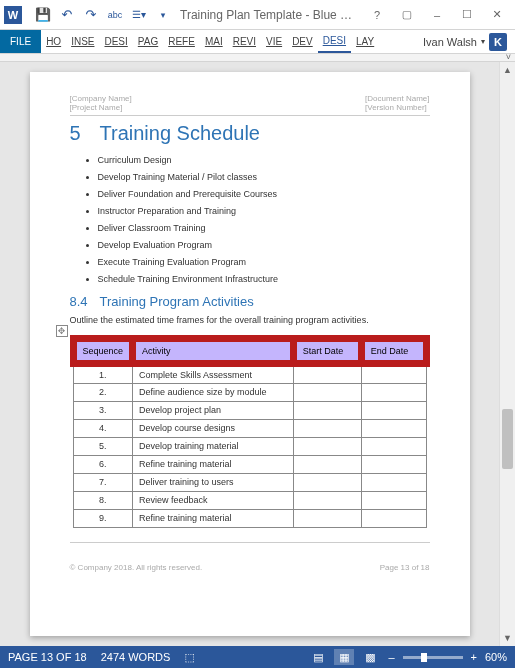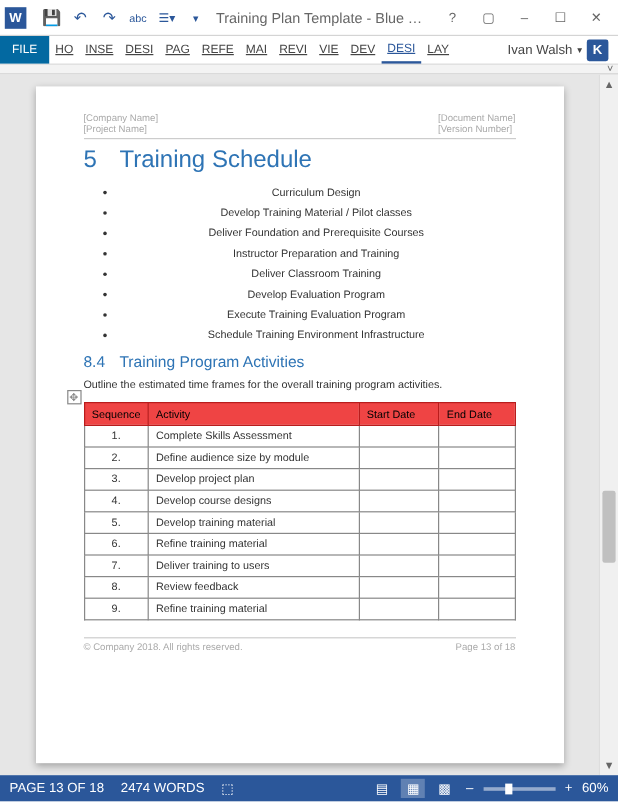--- a/index.html
+++ b/index.html
@@ -19,30 +19,30 @@
 .user-avatar { width: 18px; height: 18px; background: #2b579a; color: #fff; border-radius: 2px; display: flex; align-items: center; justify-content: center; font-weight: bold; font-size: 11px;}
 .ribbon-body { height: 8px; background: #f3f3f3; border-bottom: 1px solid #d4d4d4; position: relative;}
 .collapse-arrow { position: absolute; right: 4px; top: -2px; color: #666; font-size: 9px; cursor: pointer;}
 .doc-area { flex: 1; background: #e6e6e6; display: flex; overflow: hidden; }
 .doc-scroll { flex:1; overflow: hidden; display:flex; justify-content: center; padding: 10px 0;}
 .page { width: 440px; background: #fff; box-shadow: 0 2px 6px rgba(0,0,0,0.3); padding: 22px 40px 18px 40px; font-size: 9px; color: #333; position: relative;}
 .page-header { display: flex; justify-content: space-between; border-bottom: 1px solid #ccc; padding-bottom: 3px; color: #aaa; font-size: 8px;}
 .heading1 { color: #2e74b5; font-size: 20px; font-weight: normal; margin: 6px 0 10px 0; }
 .heading1 .num { display: inline-block; width: 30px;}
 .intro { font-size: 9px; margin-bottom: 8px; line-height: 1.3;}
-.bullets { list-style: disc; padding-left: 28px; text-align: center; }
+.bullets { list-style: disc; padding-left: 28px; }
 .bullets li { margin-bottom: 7px; font-size: 9px;}
 .heading2 { color: #2e74b5; font-size: 13px; font-weight: normal; margin: 10px 0 6px 0; }
 .heading2 .num { display: inline-block; width: 30px;}
 .tbl { width: 100%; border-collapse: collapse; font-size: 9px; position: relative;}
-.tbl th { background: #ef4444; color: #000; font-weight: normal; text-align: left; padding: 4px 6px; border: 1px solid #b91c1c; font-size: 9px;}
+.tbl th { background: #c4b5fd; color: #000; font-weight: normal; text-align: left; padding: 4px 6px; border: 7px solid #b91c1c; font-size: 9px;}
 .tbl td { border: 1px solid #888; padding: 3px 6px; height: 18px;}
 .tbl td.seq { text-align: center; width: 50px;}
 .tbl-handle { position: absolute; left: -14px; top: -10px; width: 12px; height:12px; border:1px solid #888; background:#fff; font-size:9px; display:flex; align-items:center; justify-content:center; color:#888; cursor:move;}
-.page-footer { display:flex; justify-content: space-between; color:#aaa; font-size:8px; margin-top: 14px; border-top:1px solid #ccc; padding-top:3px;}
+.page-footer { display:flex; justify-content: space-between; color:#aaa; font-size:8px; margin-top: 14px; border-top:1px solid #ccc; padding-top:20px;}
 .vscroll { width: 16px; background: #f0f0f0; display: flex; flex-direction: column; border-left:1px solid #ddd;}
 .vscroll-btn { height: 16px; display:flex; align-items:center; justify-content:center; font-size:9px; color:#666; cursor:pointer;}
 .vscroll-track { flex:1; position:relative;}
 .vscroll-thumb { position:absolute; left:2px; right:2px; top: 60%; height: 60px; background:#c0c0c0; border-radius:2px; cursor:pointer;}
 .statusbar { height: 22px; background: #2b579a; color: #fff; display: flex; align-items: center; font-size: 11px; padding: 0 8px; }
 .status-item { margin-right: 14px; cursor:pointer;}
 .status-right { margin-left: auto; display: flex; align-items: center; gap: 6px;}
 .view-btn { width: 20px; height: 16px; display:flex; align-items:center; justify-content:center; cursor:pointer; color:#fff; font-size:11px;}
 .view-btn.active { background: rgba(255,255,255,0.25);}
 .zoom-slider { width: 60px; height: 3px; background: rgba(255,255,255,0.5); position: relative; cursor:pointer;}

